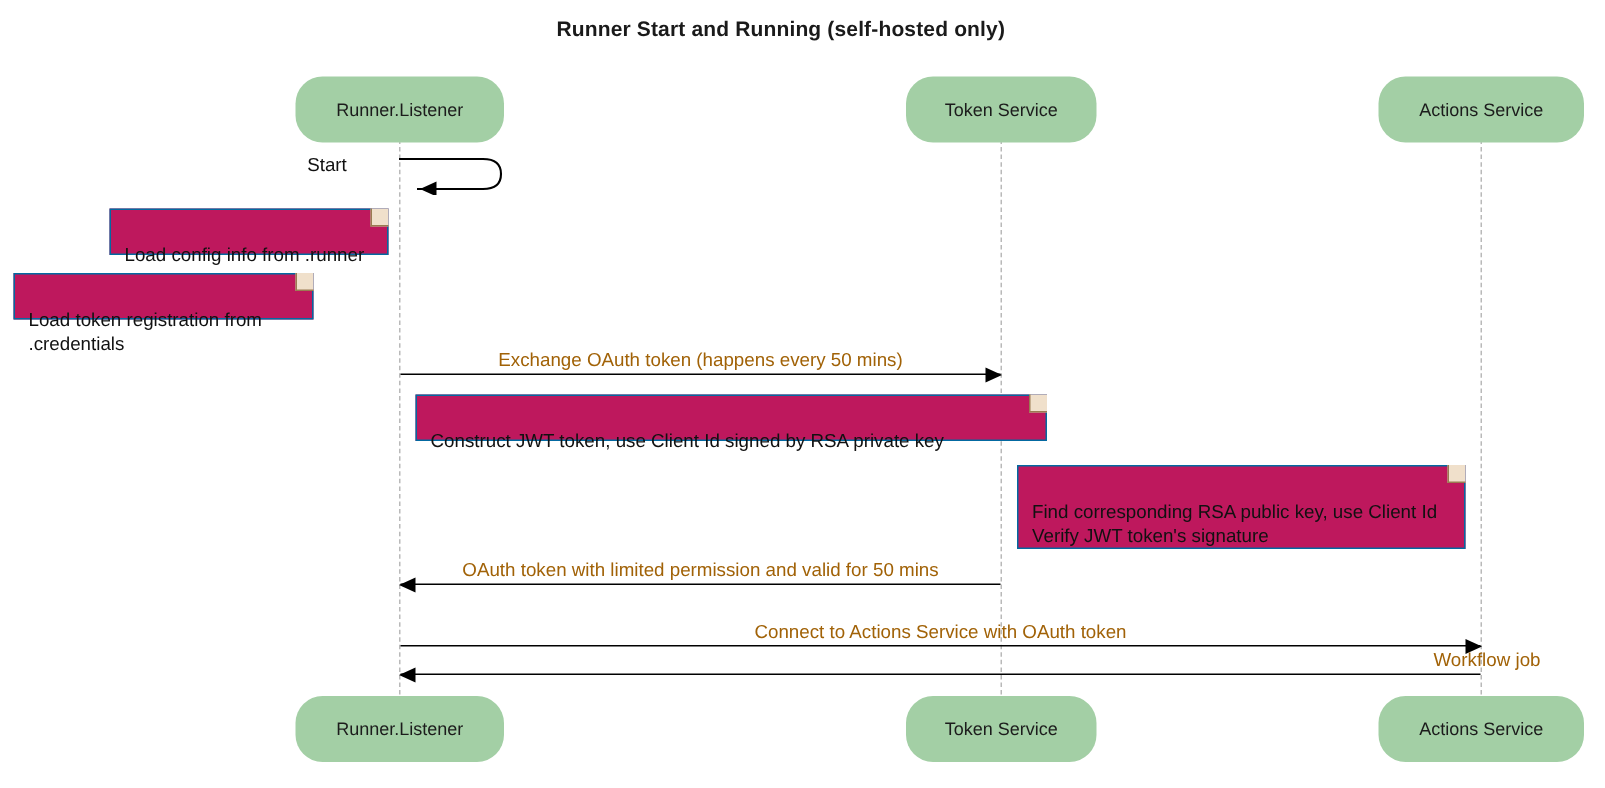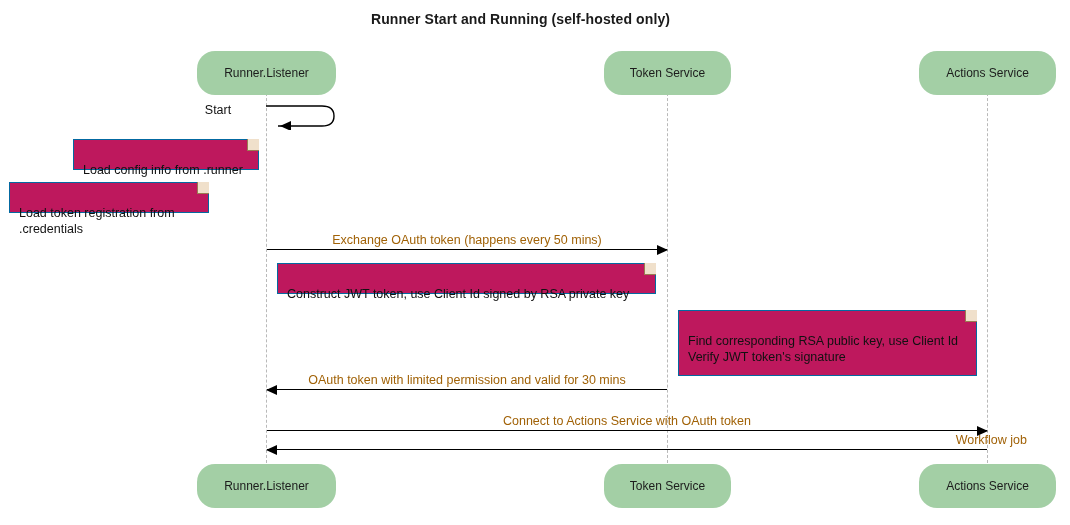--- a/index.html
+++ b/index.html
@@ -155,34 +155,34 @@
   <div class="note" style="left:9px; top:182px; width:200px; height:31px;">
     <span>Load token registration from .credentials</span>
     <span class="note-fold"></span>
   </div>
 
   <div class="msg" style="left:267px; top:249px; width:400px;">
     <span class="arrowhead right"></span>
     <span class="msg-label">Exchange OAuth token (happens every 50 mins)</span>
   </div>
 
-  <div class="note" style="left:277px; top:263px; width:379px; height:31px;">
+  <div class="note" style="left:277px; top:263px; width:421px; height:31px;">
     <span>Construct JWT token, use Client Id signed by RSA private key</span>
     <span class="note-fold"></span>
   </div>
 
-  <div class="note" style="left:678px; top:310px; width:299px; height:66px;">
+  <div class="note" style="left:678px; top:310px; width:299px; height:56px;">
     <span>Find corresponding RSA public key, use Client Id
 Verify JWT token's signature</span>
     <span class="note-fold"></span>
   </div>
 
   <div class="msg" style="left:267px; top:389px; width:400px;">
     <span class="arrowhead left"></span>
-    <span class="msg-label">OAuth token with limited permission and valid for 30 mins</span>
+    <span class="msg-label">OAuth token with limited permission and valid for 50 mins</span>
   </div>
 
   <div class="msg" style="left:267px; top:430px; width:720px;">
     <span class="arrowhead right"></span>
     <span class="msg-label">Connect to Actions Service with OAuth token</span>
   </div>
 
   <div class="msg" style="left:267px; top:449px; width:720px;">
     <span class="arrowhead left"></span>
     <span class="msg-label" style="width:800px; left:-40px; text-align:right;">Workflow job</span>

